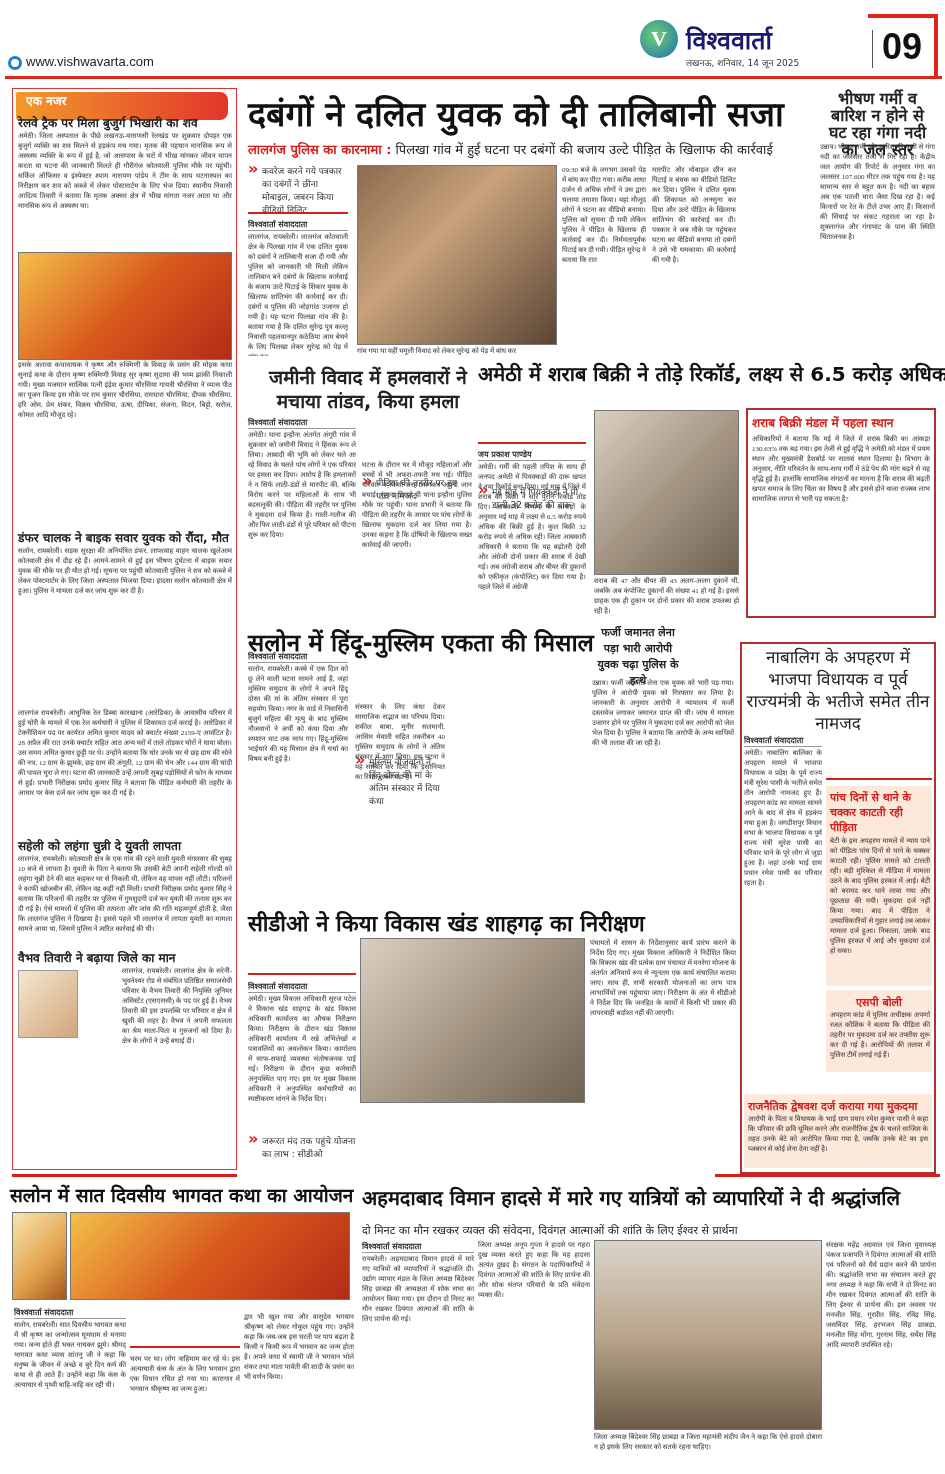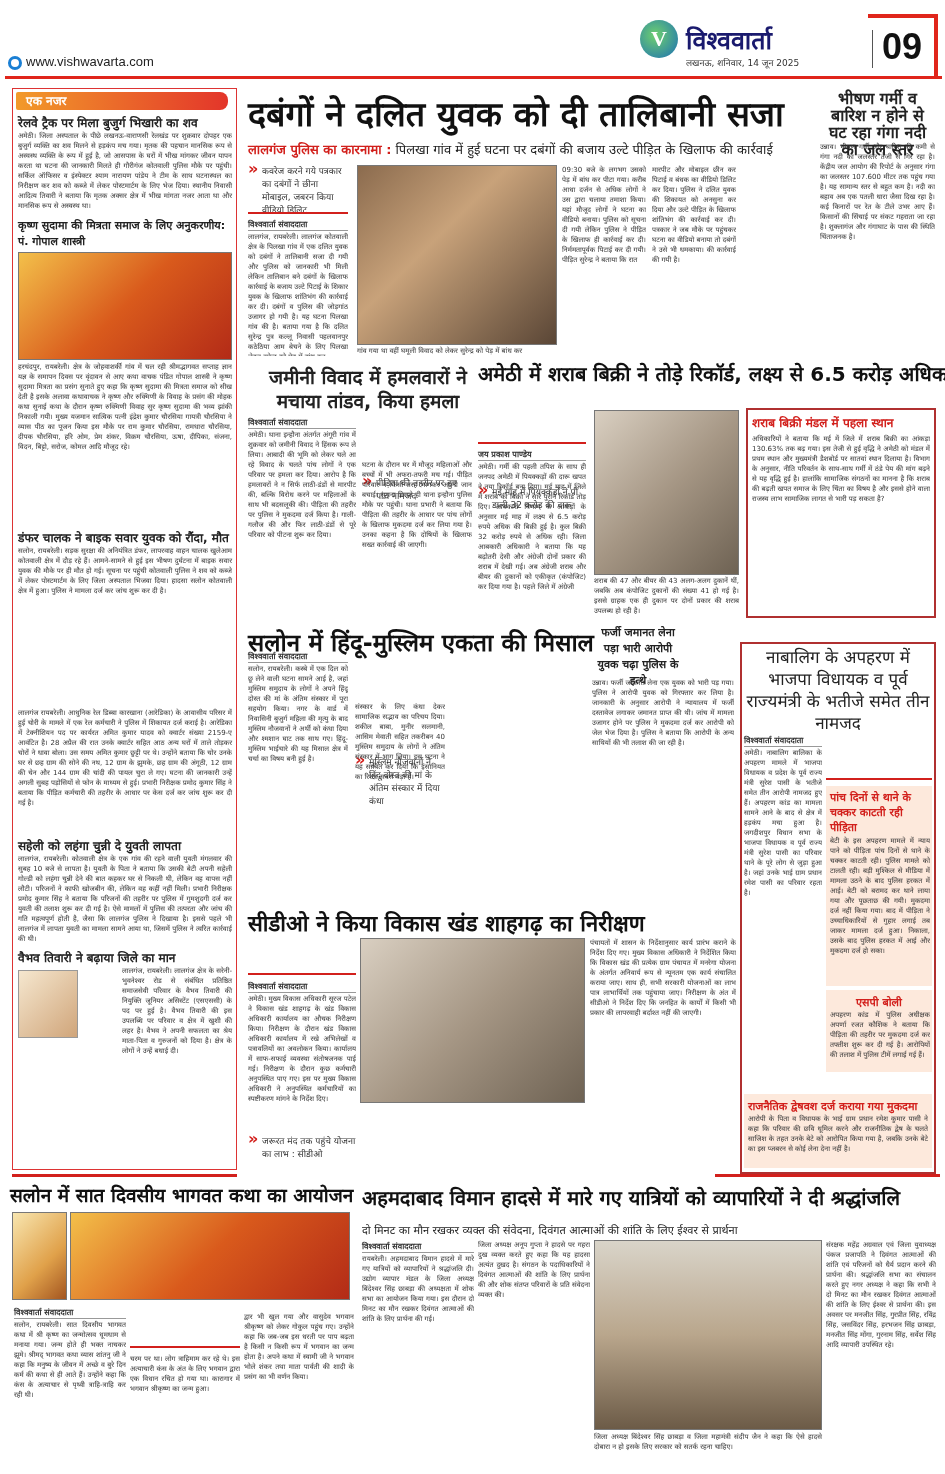--- a/index.html
+++ b/index.html
@@ -10,23 +10,23 @@
   .ie-icon { display: inline-block; width: 14px; height: 14px; border-radius: 50%; border: 3px solid #1a7fd4; margin-right: 4px; vertical-align: middle; }
   .section-title { left: 318px; top: 28px; font-size: 27px; font-weight: bold; color: #222; }
   .logo { left: 640px; top: 20px; width: 38px; height: 38px; border-radius: 50%; background: radial-gradient(circle at 40% 40%, #6fd06f, #1b6fb5); color: #fff; font-weight: bold; font-size: 22px; text-align: center; line-height: 38px; font-family: "Liberation Serif", serif; }
   .paper-name { left: 686px; top: 22px; font-size: 25px; font-weight: bold; color: #1a1a6e; }
   .paper-date { left: 686px; top: 56px; font-size: 9px; color: #333; }
   .page-box { left: 868px; top: 14px; width: 70px; height: 62px; border-top: 4px solid #e0251b; border-right: 4px solid #e0251b; }
   .page-divider { left: 872px; top: 30px; width: 1px; height: 38px; background: #555; }
   .page-num { left: 882px; top: 26px; font-size: 36px; font-weight: bold; color: #111; font-family: "Liberation Sans", sans-serif; }
   .red-rule { left: 5px; top: 76px; width: 937px; height: 3px; background: #e0251b; }
 
-  .body-text { font-size: 7px; line-height: 10px; color: #333; text-align: justify; }
+  .body-text { font-size: 7px; line-height: 10px; color: #333; text-align: justify; font-family: Liberation Serif, serif; }
   .lc { left: 12px; top: 88px; width: 225px; height: 1082px; border: 1px solid #d33; }
-  .ek-najar { left: 16px; top: 92px; width: 212px; height: 18px; background: linear-gradient(90deg,#f29a2a,#e3352a); color: #fff; font-weight: bold; font-size: 12px; padding-left: 10px; line-height: 18px; border-radius: 2px 8px 8px 2px; }
+  .ek-najar { left: 16px; top: 92px; width: 212px; height: 28px; background: linear-gradient(90deg,#f29a2a,#e3352a); color: #fff; font-weight: bold; font-size: 12px; padding-left: 10px; line-height: 18px; border-radius: 2px 8px 8px 2px; }
   .brief-h { font-size: 12px; font-weight: bold; color: #222; line-height: 16px; }
   .byline { font-size: 8px; font-weight: bold; color: #333; border-bottom: 1px solid #999; padding-bottom: 1px; }
   .photo { background: linear-gradient(135deg,#8b6b4e,#c8a27a 40%,#5a4636); border: 1px solid #777; }
   .photo-office { background: linear-gradient(135deg,#d9cfc1,#a59684 50%,#6e6253); border: 1px solid #777; }
   .photo-stage { background: linear-gradient(135deg,#f3c04a,#d95a1c 50%,#b32b17); border: 1px solid #777; }
   .photo-group { background: linear-gradient(180deg,#d9d4c9,#b9a68c 50%,#6c5b47); border: 1px solid #777; }
   .photo-face { background: linear-gradient(135deg,#f5e7cf,#d0a57a); border: 1px solid #999; }
   .photo-devotee { background: linear-gradient(135deg,#f8e6b0,#e0a14a 60%,#a35520); border: 1px solid #777; }
 
   .big-head { font-weight: bold; color: #111; white-space: nowrap; }
@@ -53,21 +53,20 @@
 </div>
 
 <div class="abs lc"></div>
 <div class="abs ek-najar">एक नजर</div>
 
 <div class="abs" style="left:18px; top:115px; width:214px;">
   <div class="brief-h">रेलवे ट्रैक पर मिला बुजुर्ग भिखारी का शव</div>
   <div class="body-text">अमेठी। जिला अस्पताल के पीछे लखनऊ-वाराणसी रेलखंड पर शुक्रवार दोपहर एक बुजुर्ग व्यक्ति का शव मिलने से हड़कंप मच गया। मृतक की पहचान मानसिक रूप से अस्वस्थ व्यक्ति के रूप में हुई है, जो आसपास के घरों में भीख मांगकर जीवन यापन करता था घटना की जानकारी मिलते ही गौरीगंज कोतवाली पुलिस मौके पर पहुंची। सर्किल ऑफिसर व इंस्पेक्टर श्याम नारायण पांडेय ने टीम के साथ घटनास्थल का निरीक्षण कर शव को कब्जे में लेकर पोस्टमार्टम के लिए भेज दिया। स्थानीय निवासी आदित्य तिवारी ने बताया कि मृतक अक्सर क्षेत्र में भीख मांगता नजर आता था और मानसिक रूप से अस्वस्थ था।</div>
 </div>
 <div class="abs" style="left:18px; top:218px; width:214px;">
-  <div class="brief-h" style="font-size:11px;">कृष्ण सुदामा की मित्रता समाज के लिए अनुकरणीय: पं. गोपाल शास्त्री</div>
   <div class="abs photo-stage" style="left:0; top:34px; width:214px; height:108px;"></div>
   <div class="body-text" style="margin-top:112px;">हरचंदपुर, रायबरेली। क्षेत्र के जोहवाशर्की गांव में चल रही श्रीमद्भागवत सप्ताह ज्ञान यज्ञ के समापन दिवस पर वृंदावन से आए कथा वाचक पंडित गोपाल शास्त्री ने कृष्ण सुदामा मित्रता का प्रसंग सुनाते हुए कहा कि कृष्ण सुदामा की मित्रता समाज को सीख देती है इसके अलावा कथावाचक ने कृष्ण और रुक्मिणी के विवाह के प्रसंग की मोहक कथा सुनाई कथा के दौरान कृष्ण रुक्मिणी विवाह सुर कृष्ण सुदामा की भव्य झांकी निकाली गयी। मुख्य यजमान सात्विक पत्नी इंद्रेश कुमार चौरसिया गायत्री चौरसिया ने व्यास पीठ का पूजन किया इस मौके पर राम कुमार चौरसिया, रामधारा चौरसिया, दीपक चौरसिया, हरि ओम, प्रेम शंकर, विक्रम चौरसिया, ऊषा, दीपिका, संजना, विदन, बिट्टो, सरोज, कोमल आदि मौजूद रहे।</div>
 </div>
 <div class="abs" style="left:18px; top:530px; width:214px;">
   <div class="brief-h">डंफर चालक ने बाइक सवार युवक को रौंदा, मौत</div>
   <div class="body-text">सलोन, रायबरेली। सड़क सुरक्षा की अनियंत्रित डंफर, लापरवाह वाहन चालक खुलेआम कोतवाली क्षेत्र में दौड़ रहे हैं। आमने-सामने से हुई इस भीषण दुर्घटना में बाइक सवार युवक की मौके पर ही मौत हो गई। सूचना पर पहुंची कोतवाली पुलिस ने शव को कब्जे में लेकर पोस्टमार्टम के लिए जिला अस्पताल भिजवा दिया। हादसा सलोन कोतवाली क्षेत्र में हुआ। पुलिस ने मामला दर्ज कर जांच शुरू कर दी है।</div>
 </div>
 <div class="abs" style="left:18px; top:708px; width:214px;">
   <div class="body-text">लालगंज रायबरेली। आधुनिक रेल डिब्बा कारखाना (आरेडिका) के आवासीय परिसर में हुई चोरी के मामले में एक रेल कर्मचारी ने पुलिस में शिकायत दर्ज कराई है। आरेडिका में टेक्नीशियन पद पर कार्यरत अमित कुमार यादव को क्वार्टर संख्या 2159-ए आवंटित है। 28 अप्रैल की रात उनके क्वार्टर सहित आठ अन्य घरों में ताले तोड़कर चोरों ने धावा बोला। उस समय अमित कुमार छुट्टी पर थे। उन्होंने बताया कि चोर उनके घर से छह ग्राम की सोने की नथ, 12 ग्राम के झुमके, छह ग्राम की अंगूठी, 12 ग्राम की चेन और 144 ग्राम की चांदी की पायल चुरा ले गए। घटना की जानकारी उन्हें अगली सुबह पड़ोसियों से फोन के माध्यम से हुई। प्रभारी निरीक्षक प्रमोद कुमार सिंह ने बताया कि पीड़ित कर्मचारी की तहरीर के आधार पर केस दर्ज कर जांच शुरू कर दी गई है।</div>
 </div>

